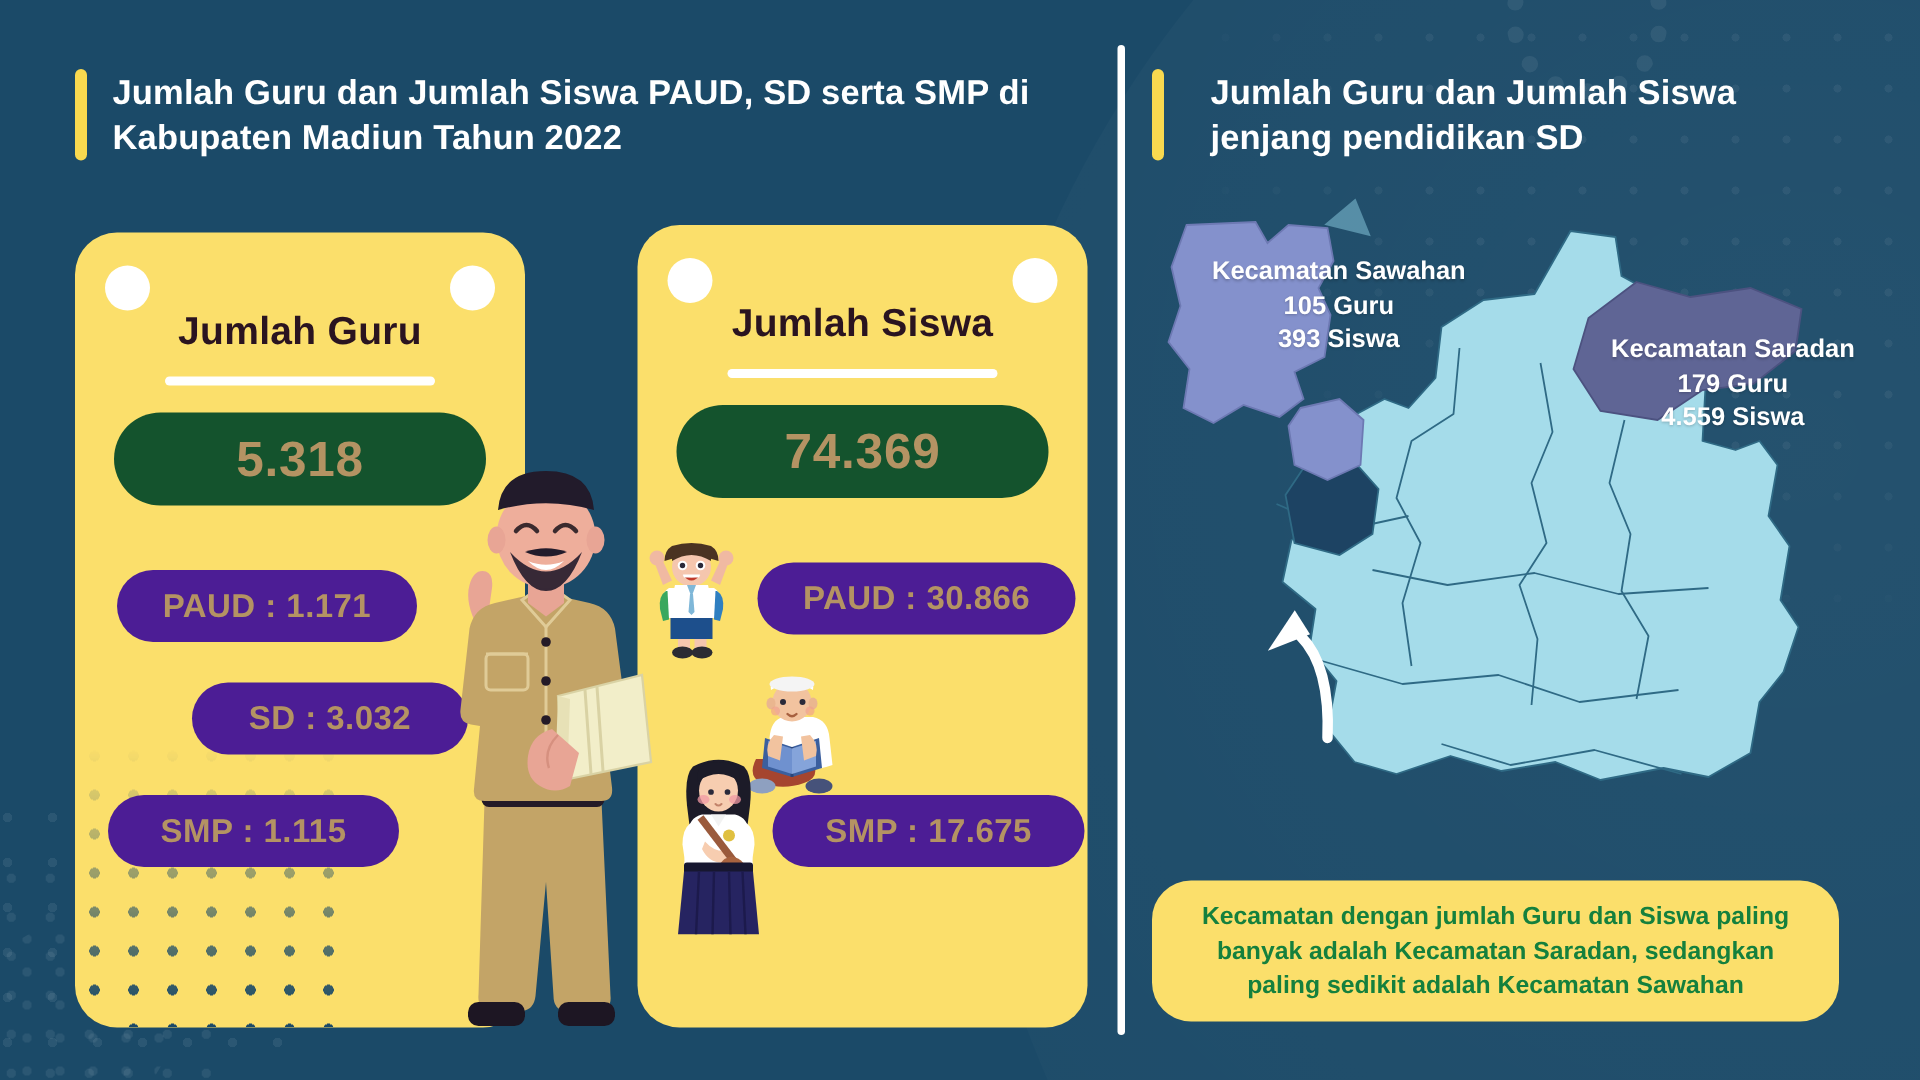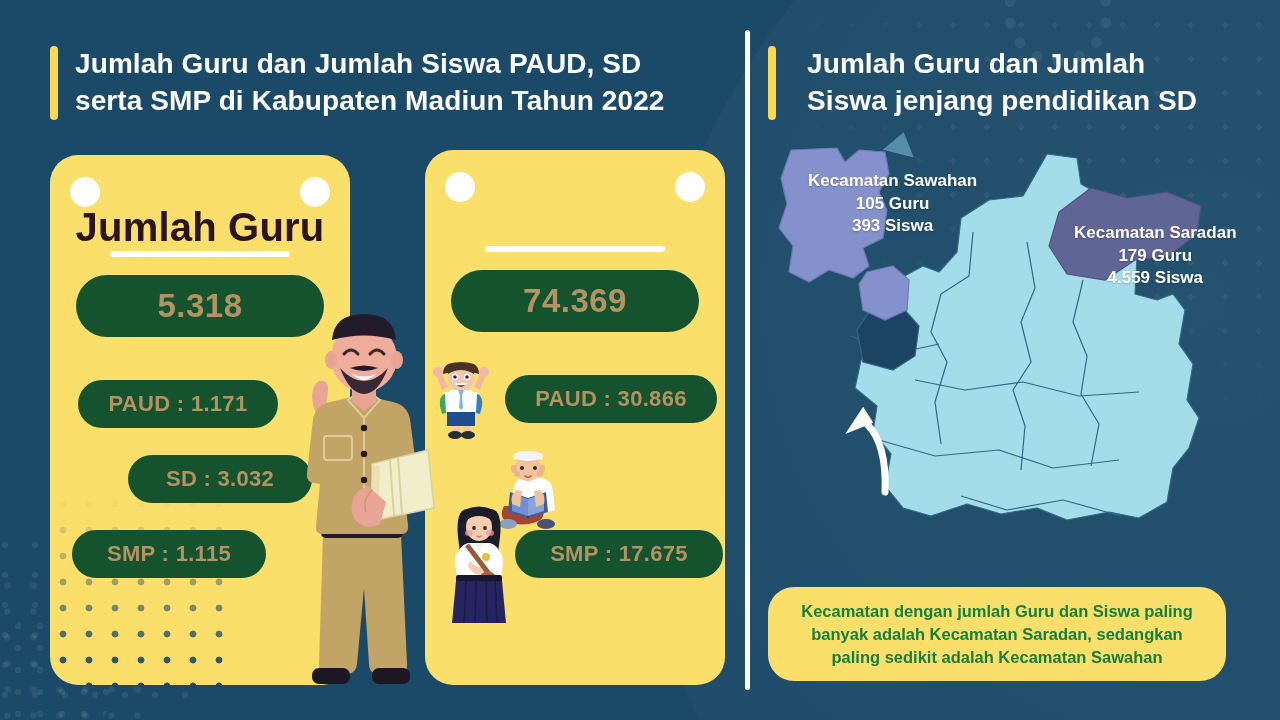--- a/index.html
+++ b/index.html
@@ -50,50 +50,50 @@
     position:absolute;left:745px;top:30px;width:5px;height:660px;
     background:#ffffff;border-radius:3px;
   }
 
   
   .title-block{position:absolute;display:flex;align-items:stretch;gap:17px;}
   .title-left{left:50px;top:46px;width:660px;}
   .title-right{left:768px;top:46px;width:460px;gap:31px;}
   .accent-bar{width:8px;border-radius:4px;background:#f9d94f;flex:0 0 8px;}
   .title-text{
-    color:#ffffff;font-size:28px;font-weight:bold;line-height:1.32;
+    color:#ffffff;font-size:23px;font-weight:bold;line-height:1.32;
     letter-spacing:.1px;
   }
 
   
   .card{
     position:absolute;background:#fbdf6b;border-radius:28px;overflow:hidden;
   }
   .card-guru{left:50px;top:155px;width:300px;height:530px;}
   .card-siswa{left:425px;top:150px;width:300px;height:535px;}
   .punch{
     position:absolute;width:30px;height:30px;border-radius:50%;background:#ffffff;top:22px;
   }
   .punch.l{left:20px;} .punch.r{right:20px;}
   .card-title{
     position:absolute;left:0;right:0;top:50px;text-align:center;
-    color:#2a1420;font-size:40px;font-weight:bold;letter-spacing:.2px;
+    color:#2a1420;font-size:26px;font-weight:bold;letter-spacing:.2px;
   }
   .card-rule{
     position:absolute;left:50%;transform:translateX(-50%);top:96px;
     width:180px;height:6px;border-radius:3px;background:#ffffff;
   }
   .big-pill{
     position:absolute;left:26px;right:26px;top:120px;height:62px;
     background:#14532d;border-radius:31px;
     display:flex;align-items:center;justify-content:center;
     color:#b49363;font-size:33px;font-weight:bold;letter-spacing:.5px;
   }
   .sub-pill{
-    position:absolute;height:48px;background:#14532d;border-radius:24px;
+    position:absolute;height:48px;background:#4c1d95;border-radius:24px;
     display:flex;align-items:center;justify-content:center;
     color:#b49363;font-size:22px;font-weight:bold;letter-spacing:.3px;
     z-index:4;
   }
   
   .g-p1{left:28px;width:200px;top:225px;}
   .g-p2{left:78px;width:184px;top:300px;}
   .g-p3{left:22px;width:194px;top:375px;}
   
   .s-p1{left:80px;width:212px;top:225px;}
@@ -170,20 +170,21 @@
     <div class="card-rule"></div>
     <div class="big-pill">5.318</div>
     <div class="sub-pill g-p1">PAUD : 1.171</div>
     <div class="sub-pill g-p2">SD : 3.032</div>
     <div class="sub-pill g-p3">SMP : 1.115</div>
   </div>
 
   <div class="card card-siswa">
     <div class="punch l"></div>
     <div class="punch r"></div>
+    <div class="card-title">Jumlah Siswa</div>
     <div class="card-rule"></div>
     <div class="big-pill">74.369</div>
     <div class="sub-pill s-p1">PAUD : 30.866</div>
     <div class="sub-pill s-p3">SMP : 17.675</div>
   </div>
 
   <svg class="illus teacher" viewBox="0 0 190 400">
 
     <path d="M55 120 q-14 -22 -10 -36 q3 -11 11 -9 q5 2 4 11 l-2 14 q8 -3 13 -1 q9 2 7 9 q-1 5 -9 7 l-6 2 l4 14 z" fill="#e8a595"></path>
     <path d="M52 108 q-4 8 -1 18 l14 20 l16 -14 z" fill="#e8a595"></path>

